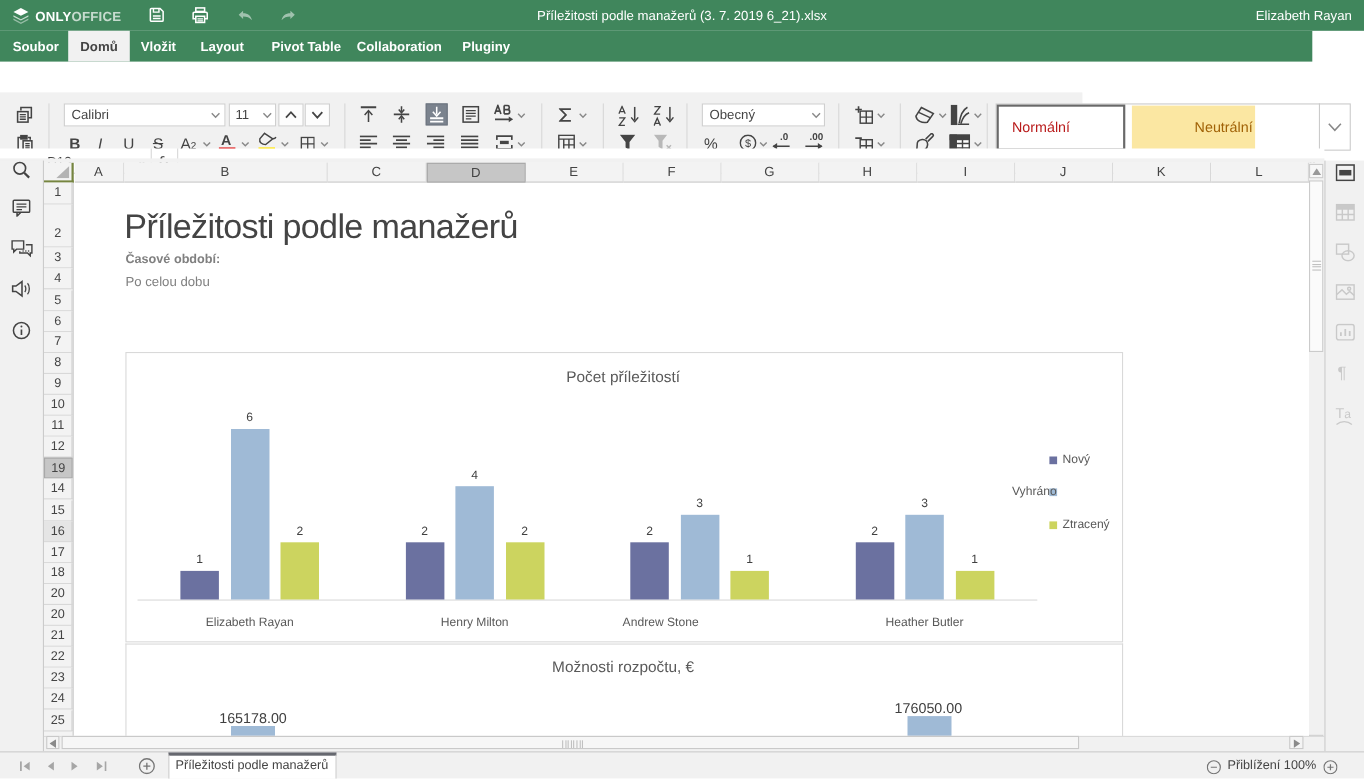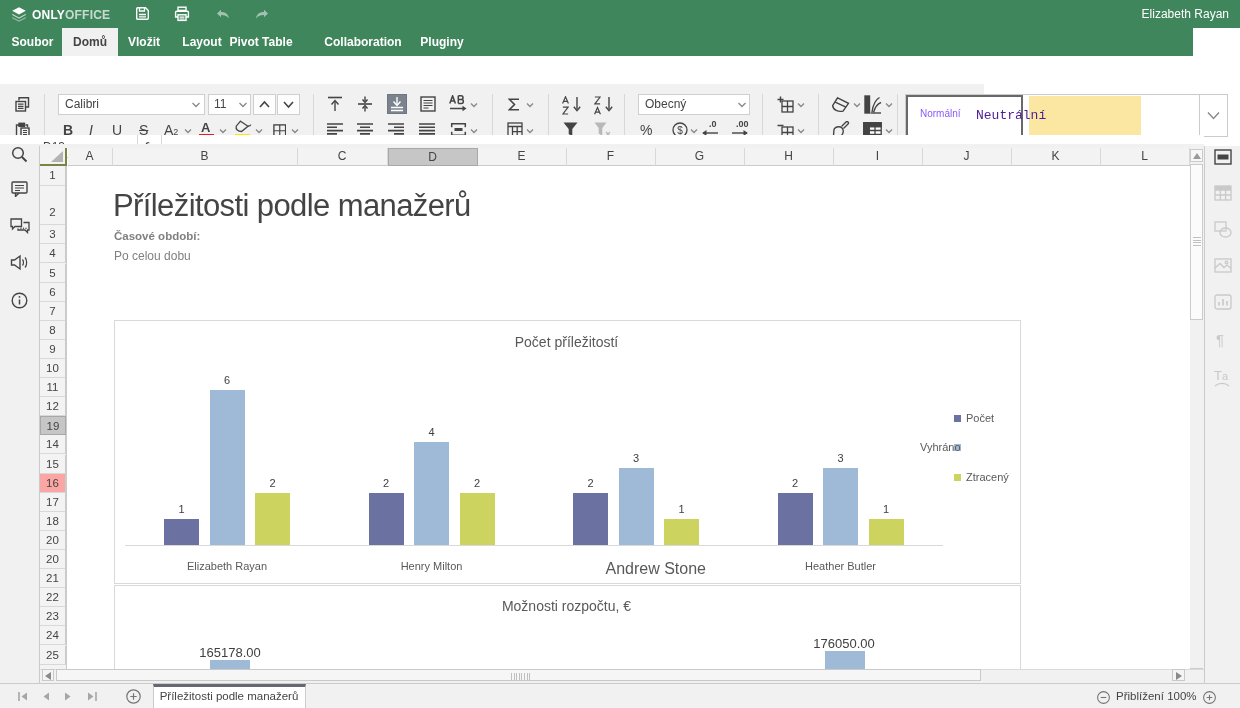--- a/index.html
+++ b/index.html
@@ -47,29 +47,30 @@
     <path d="M4 11 H1.6 V6.2 a1 1 0 0 1 1-1 H13.4 a1 1 0 0 1 1 1 V11 H12"></path>
     <rect x="4" y="8.8" width="8" height="5.6"></rect>
     <path d="M5.5 11.2 H10.5 M5.5 13 H10.5" stroke-width="1.2"></path>
   </svg>
   <svg class="abs" style="left:215.5px;top:9px;opacity:.5" width="14" height="10" viewBox="0 0 14 10">
     <path d="M1 4.5 L5 0.8 V3 C9.5 3 12.2 5 13 9.4 C10.8 6.6 8.5 5.9 5 5.9 V8.2 Z" fill="#fff"></path>
   </svg>
   <svg class="abs" style="left:254.5px;top:9px;opacity:.5" width="14" height="10" viewBox="0 0 14 10">
     <path d="M13 4.5 L9 0.8 V3 C4.5 3 1.8 5 1 9.4 C3.2 6.6 5.5 5.9 9 5.9 V8.2 Z" fill="#fff"></path>
   </svg>
+  <div class="t" style="left:0;top:7px;width:1240px;text-align:center;font-size:12px;color:#fff;">Příležitosti podle manažerů (3. 7. 2019 6_21).xlsx</div>
   <div class="t" style="right:11px;top:7px;font-size:12px;color:#fff;">Elizabeth Rayan</div>
 </div>
 <div id="tabs">
   <div class="abs" style="left:62px;top:0;width:56px;height:28px;background:#f1f1f1;"></div>
   <div class="tab" style="left:5px;width:55px;">Soubor</div>
   <div class="tab" style="left:62px;width:56px;color:#444;">Domů</div>
   <div class="tab" style="left:122px;width:44px;">Vložit</div>
   <div class="tab" style="left:176px;width:52px;">Layout</div>
-  <div class="tab" style="left:225px;width:72px;">Pivot Table</div>
+  <div class="tab" style="left:238px;width:72px;text-align:right;">Pivot Table</div>
   <div class="tab" style="left:320px;width:86px;">Collaboration</div>
   <div class="tab" style="left:416px;width:52px;">Pluginy</div>
   <svg class="abs" style="left:1212px;top:8px" width="17" height="12" viewBox="0 0 17 12" stroke="#fff" stroke-width="1.6">
     <path d="M0 1 H17 M0 6 H17 M0 11 H17"></path>
   </svg>
 </div>
 <div id="toolbar">
   <div class="sep" style="left:44px"></div>
   <div class="sep" style="left:313px"></div>
   <div class="sep" style="left:492px"></div>
@@ -300,23 +301,23 @@
     <rect x="0.8" y="0.8" width="17.4" height="4" fill="#444"></rect>
     <rect x="0.8" y="0.8" width="5.5" height="15.4" fill="#444"></rect>
     <path d="M0.8 8.5 H18.2 M0.8 12.5 H18.2 M12 0.8 V16.2" stroke="#444"></path>
   </svg>
   <svg class="chev" style="left:884px;top:43px" viewBox="0 0 10 8" fill="none" stroke="#888" stroke-width="1.3">
         <path d="M2 2.5 L5 5.5 L8 2.5"></path>
       </svg>
 
   <div class="abs" style="left:905px;top:10px;width:323px;height:43px;background:#fff;border:1px solid #cbcbcb;box-sizing:border-box;"></div>
   <div class="abs" style="left:906px;top:10.5px;width:117px;height:42px;background:#fff;border:2px solid #696969;box-sizing:border-box;"></div>
-  <div class="t" style="left:920px;top:24px;font-size:10px;color:#8b5cf6;">Normální</div>
+  <div class="t" style="left:920px;top:24px;font-size:13px;color:#b91c1c;">Normální</div>
   <div class="abs" style="left:1028.5px;top:11.5px;width:112px;height:40px;background:#fbe7a2;"></div>
-  <div class="t" style="left:976px;top:24px;font-size:13px;color:#4c1d95;font-family:Liberation Mono, monospace;">Neutrální</div>
+  <div class="t" style="left:1086px;top:24px;font-size:13px;color:#a16207;">Neutrální</div>
   <div class="abs" style="left:1199px;top:10px;width:1px;height:42px;background:#cbcbcb;"></div>
   <svg class="abs" style="left:1206px;top:27px" width="15" height="10" viewBox="0 0 15 10" fill="none" stroke="#888" stroke-width="1.4">
         <path d="M2 1.5 L7.5 7.5 L13 1.5"></path>
       </svg>
 </div>
 <div id="fxbar">
   <div class="t" style="left:43px;top:5px;font-size:12px;color:#444;">D13</div>
   <svg class="chev" style="left:124px;top:9px" viewBox="0 0 10 8" fill="none" stroke="#999" stroke-width="1.2">
         <path d="M2 2 L5 5.5 L8 2"></path>
       </svg>
@@ -355,21 +356,21 @@
 <div class="rowhdr" style="top:282.6px;height:19.1px;background:#f3f3f3;">6</div>
 <div class="rowhdr" style="top:301.7px;height:19.1px;background:#f3f3f3;">7</div>
 <div class="rowhdr" style="top:320.8px;height:19.1px;background:#f3f3f3;">8</div>
 <div class="rowhdr" style="top:339.9px;height:19.1px;background:#f3f3f3;">9</div>
 <div class="rowhdr" style="top:359.0px;height:19.1px;background:#f3f3f3;">10</div>
 <div class="rowhdr" style="top:378.1px;height:19.1px;background:#f3f3f3;">11</div>
 <div class="rowhdr" style="top:397.2px;height:19.1px;background:#f3f3f3;">12</div>
 <div class="rowhdr" style="top:416.3px;height:19.1px;background:#c6c6c6;border:1px solid #a8a8a8;">19</div>
 <div class="rowhdr" style="top:435.4px;height:19.1px;background:#f3f3f3;">14</div>
 <div class="rowhdr" style="top:454.5px;height:19.1px;background:#f3f3f3;">15</div>
-<div class="rowhdr" style="top:473.6px;height:19.1px;background:#fca5a5;">16</div>
+<div class="rowhdr" style="top:473.6px;height:19.1px;background:#e5e5e5;">16</div>
 <div class="rowhdr" style="top:492.7px;height:19.1px;background:#f3f3f3;">17</div>
 <div class="rowhdr" style="top:511.8px;height:19.1px;background:#f3f3f3;">18</div>
 <div class="rowhdr" style="top:530.9px;height:19.1px;background:#f3f3f3;">20</div>
 <div class="rowhdr" style="top:550.0px;height:19.1px;background:#f3f3f3;">20</div>
 <div class="rowhdr" style="top:569.1px;height:19.1px;background:#f3f3f3;">21</div>
 <div class="rowhdr" style="top:588.2px;height:19.1px;background:#f3f3f3;">22</div>
 <div class="rowhdr" style="top:607.3px;height:19.1px;background:#f3f3f3;">23</div>
 <div class="rowhdr" style="top:626.4px;height:19.1px;background:#f3f3f3;">24</div>
 <div class="rowhdr" style="top:645.5px;height:19.1px;background:#f3f3f3;">25</div>
 
@@ -392,30 +393,30 @@
       <div class="t" style="left:404.0px;top:425.7px;width:55px;text-align:center;font-size:11px;color:#404040;">4</div>
 <div class="abs" style="left:459.5px;top:493.3px;width:35px;height:51.7px;background:#ccd45f;"></div>
       <div class="t" style="left:449.5px;top:477.3px;width:55px;text-align:center;font-size:11px;color:#404040;">2</div>
 <div class="t" style="left:361.5px;top:560px;width:140px;text-align:center;font-size:11px;color:#595959;">Henry Milton</div>
 <div class="abs" style="left:573.0px;top:493.3px;width:35px;height:51.7px;background:#6b71a0;"></div>
       <div class="t" style="left:563.0px;top:477.3px;width:55px;text-align:center;font-size:11px;color:#404040;">2</div>
 <div class="abs" style="left:618.5px;top:467.5px;width:35px;height:77.5px;background:#9fbad6;"></div>
       <div class="t" style="left:608.5px;top:451.5px;width:55px;text-align:center;font-size:11px;color:#404040;">3</div>
 <div class="abs" style="left:664.0px;top:519.2px;width:35px;height:25.8px;background:#ccd45f;"></div>
       <div class="t" style="left:654.0px;top:503.2px;width:55px;text-align:center;font-size:11px;color:#404040;">1</div>
-<div class="t" style="left:566px;top:560px;width:140px;text-align:right;font-size:16px;color:#595959;">Andrew Stone</div>
+<div class="t" style="left:566px;top:560px;width:140px;text-align:left;font-size:11px;color:#595959;">Andrew Stone</div>
 <div class="abs" style="left:777.5px;top:493.3px;width:35px;height:51.7px;background:#6b71a0;"></div>
       <div class="t" style="left:767.5px;top:477.3px;width:55px;text-align:center;font-size:11px;color:#404040;">2</div>
 <div class="abs" style="left:823.0px;top:467.5px;width:35px;height:77.5px;background:#9fbad6;"></div>
       <div class="t" style="left:813.0px;top:451.5px;width:55px;text-align:center;font-size:11px;color:#404040;">3</div>
 <div class="abs" style="left:868.5px;top:519.2px;width:35px;height:25.8px;background:#ccd45f;"></div>
       <div class="t" style="left:858.5px;top:503.2px;width:55px;text-align:center;font-size:11px;color:#404040;">1</div>
 <div class="t" style="left:770.5px;top:560px;width:140px;text-align:center;font-size:11px;color:#595959;">Heather Butler</div>
 <div class="abs" style="left:954px;top:415.2px;width:7px;height:7px;background:#6b71a0;"></div>
-<div class="t" style="left:966px;top:412.2px;font-size:11px;color:#595959;">Počet</div>
+<div class="t" style="left:966px;top:412.2px;font-size:11px;color:#595959;">Nový</div>
 <div class="abs" style="left:954px;top:444.3px;width:7px;height:7px;background:#9fbad6;"></div>
 <div class="t" style="left:920px;top:441.3px;font-size:11px;color:#595959;">Vyhráno</div>
 <div class="abs" style="left:954px;top:473.6px;width:7px;height:7px;background:#ccd45f;"></div>
 <div class="t" style="left:966px;top:470.6px;font-size:11px;color:#595959;">Ztracený</div>
 <div class="abs" style="left:113.5px;top:585px;width:907px;height:85px;background:#fff;border:1px solid #d9d9d9;border-bottom:none;box-sizing:border-box;"></div>
 <div class="t" style="left:113px;top:598px;width:907px;text-align:center;font-size:14px;color:#595959;">Možnosti rozpočtu, €</div>
 <div class="abs" style="left:210px;top:659.5px;width:39.5px;height:9px;background:#9fbad6;"></div>
 <div class="t" style="left:180px;top:644.5px;width:100px;text-align:center;font-size:13px;color:#404040;">165178.00</div>
 <div class="abs" style="left:824.5px;top:651px;width:40px;height:17.5px;background:#9fbad6;"></div>
 <div class="t" style="left:794px;top:635.5px;width:100px;text-align:center;font-size:13px;color:#404040;">176050.00</div>

